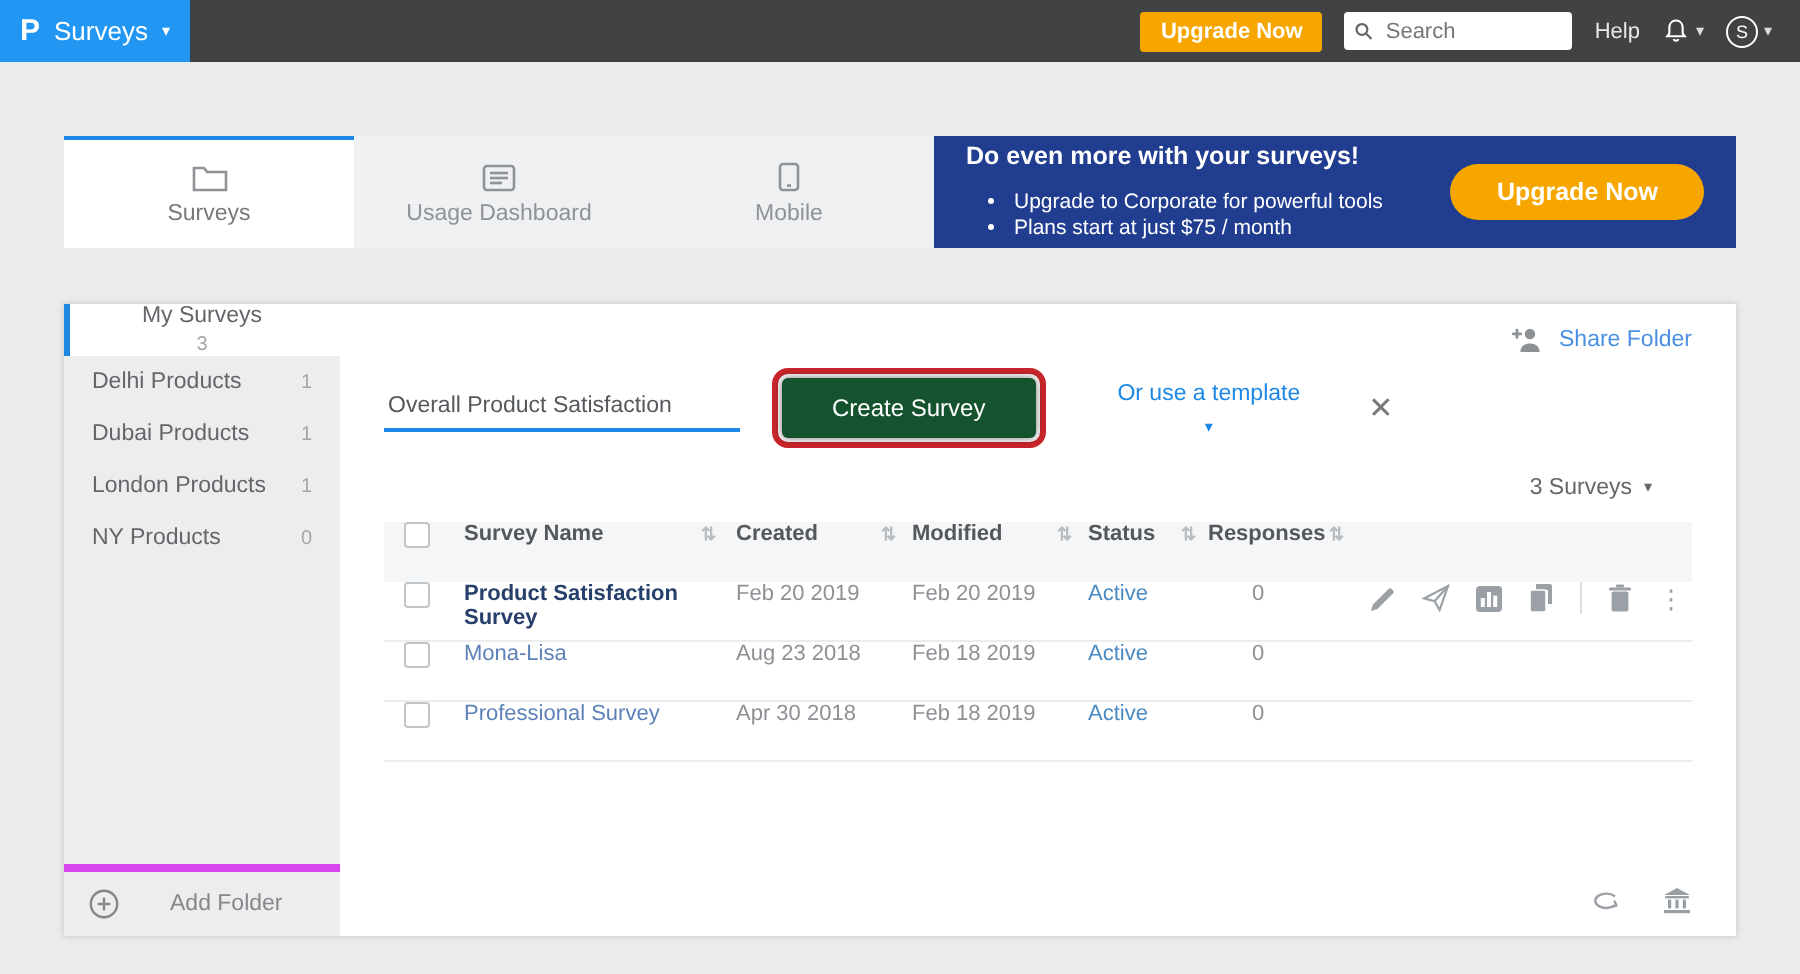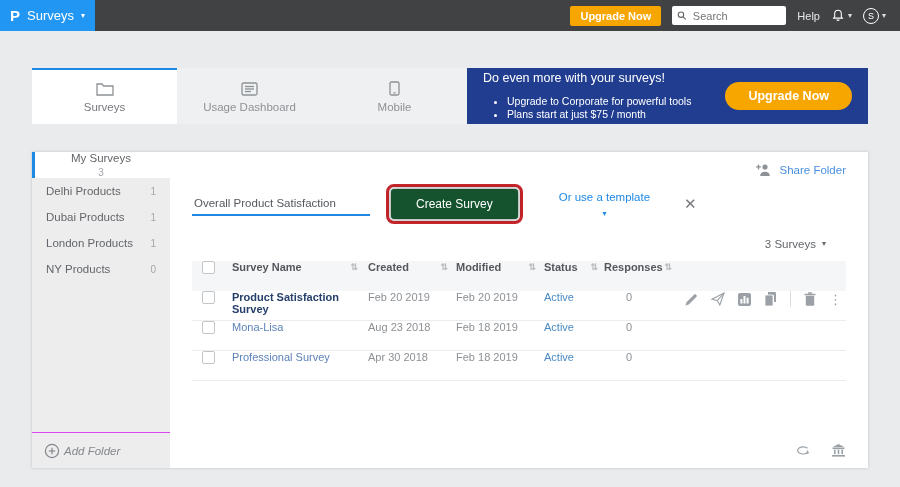--- a/index.html
+++ b/index.html
@@ -22,32 +22,32 @@
   .help { color:#e8e8e8; font-size:11px; cursor:pointer; }
   .bell-wrap, .avatar-wrap { display:flex; align-items:center; gap:3px; color:#ddd; cursor:pointer; }
   .avatar { width:16px; height:16px; border:1px solid #fff; border-radius:50%; color:#fff; font-size:9px; display:flex; align-items:center; justify-content:center; }
   
   .tabs-row { display:flex; margin:37px 32px 0 32px; height:56px; }
   .tabs { width:435px; display:flex; background:#eef0f1; }
   .tab { flex:1; display:flex; flex-direction:column; align-items:center; justify-content:center; gap:5px; font-size:11.5px; color:#8f9296; border-top:2px solid transparent; cursor:pointer; }
   .tab.active { background:#fff; border-top:2px solid #1e88e5; color:#77797d; }
   .tab svg { stroke:#8f9296; }
   .banner { flex:1; background:#203d90; color:#fff; display:flex; align-items:center; padding:0 16px; }
-  .banner-title { font-size:12.5px; font-weight:normal; margin-bottom:10px; }
+  .banner-title { font-size:12.5px; font-weight:bold; margin-bottom:10px; }
   .banner ul { margin:0; padding-left:24px; font-size:10.5px; }
   .banner li { margin:1px 0; }
   .upgrade-banner { margin-left:auto; background:#f7a600; color:#fff; font-weight:bold; font-size:12.5px; padding:7px 23px; border-radius:15px; border:none; font-family:inherit; cursor:pointer; }
   
   .card { margin:28px 32px 0 32px; height:316px; background:#fff; display:flex; box-shadow:0 0 3px rgba(0,0,0,.18); position:relative; }
   .sidebar { width:138px; background:#ededee; display:flex; flex-direction:column; }
   .side-item { height:26px; flex:0 0 26px; display:flex; align-items:center; justify-content:space-between; padding:0 14px 0 11px; font-size:11.5px; color:#63666a; border-left:3px solid transparent; cursor:pointer; }
   .side-item.active { background:#fff; border-left-color:#1e88e5;flex-direction:column; }
   .side-count { color:#a4a7ab; font-size:10px; }
   .side-spacer { flex:1; }
-  .add-folder { border-top:1px solid #d946ef; height:36px; display:flex; align-items:center; gap:4px; padding:0 12px; color:#84878b; font-size:11.5px; cursor:pointer;font-style:italic; }
+  .add-folder { border-top:4px solid #d946ef; height:36px; display:flex; align-items:center; gap:25px; padding:0 12px; color:#84878b; font-size:11.5px; cursor:pointer; }
   
   .main { flex:1; position:relative; padding:0 22px; }
   .share-folder { position:absolute; top:11px; right:22px; display:flex; gap:8px; align-items:center; color:#4a90e2; font-size:11.5px; cursor:pointer; }
   .create-bar { display:flex; align-items:center; margin-top:32px; }
   .survey-input { width:178px; border:none; border-bottom:2px solid #1e88e5; font-size:11.5px; color:#55585c; padding:5px 2px; outline:none; background:transparent; font-family:inherit; }
   .ring { margin-left:16px; border:3px solid #c9262c; border-radius:8px; padding:2px; }
   .create-btn { display:block; background:#14532d; color:#fff; font-weight:normal; font-size:12px; border:none; padding:8px 25px; border-radius:3px; box-shadow:0 0 5px rgba(0,0,0,.55); font-family:inherit; cursor:pointer; }
   .template-link { margin-left:36px; color:#1e88e5; font-size:11.5px; display:flex; align-items:center; gap:7px; cursor:pointer;flex-direction:column; }
   .template-link .caret { color:#1e88e5; }
   .close-x { margin-left:34px; color:#77797d; font-size:15px; cursor:pointer; }

